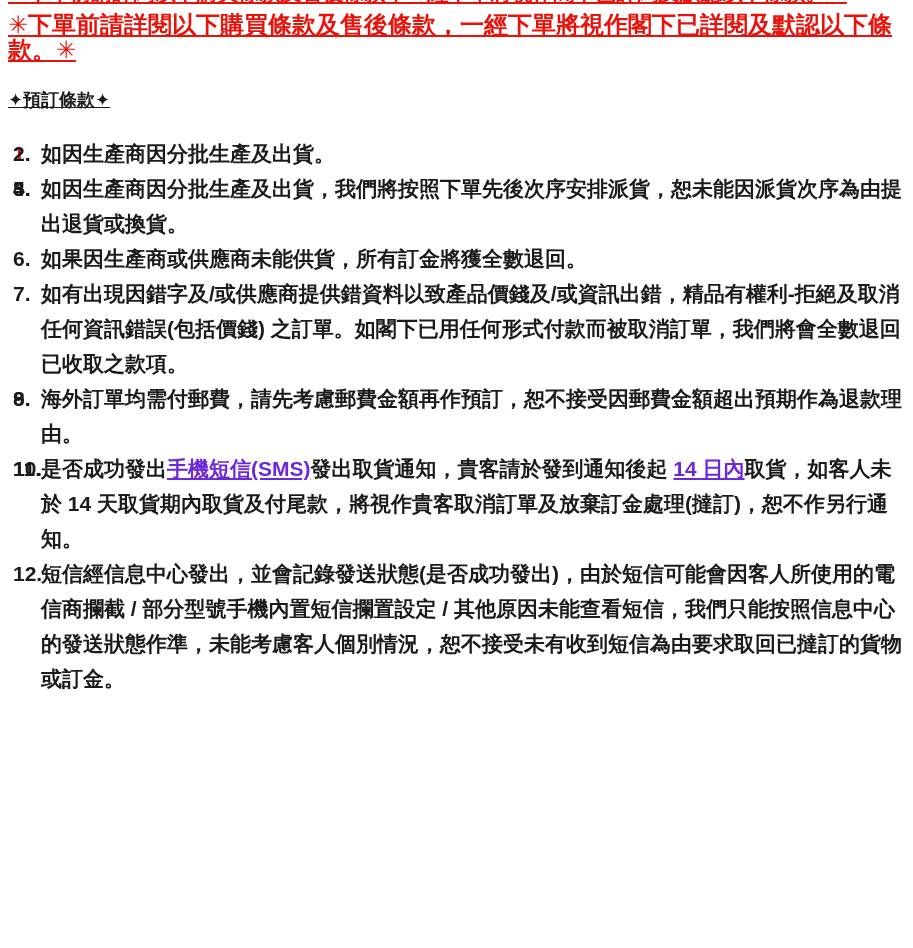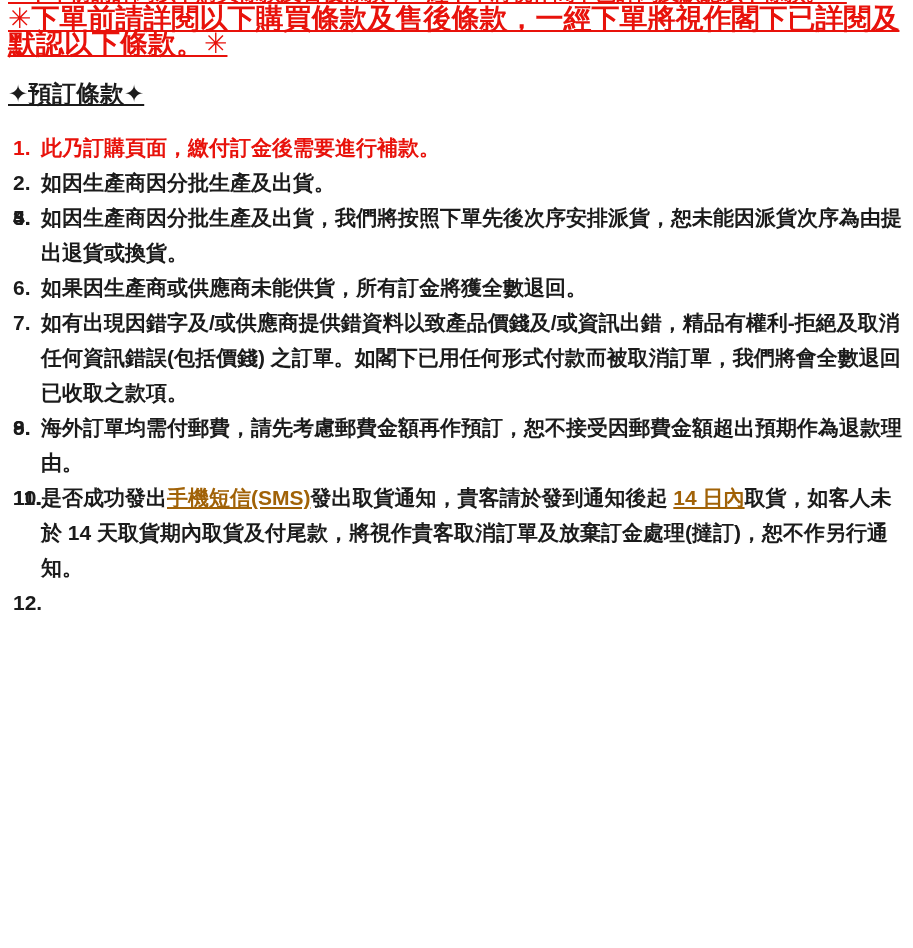--- a/index.html
+++ b/index.html
@@ -27,29 +27,30 @@
   .clipped-line .inner {
     display: block;
     margin-top: -20px;
     font-size: 21px;
     line-height: 25px;
     color: #e8120b;
     text-decoration: underline;
     white-space: nowrap;
   }
   .notice {
-    font-size: 28px;
+    margin-top: 6px;
+    font-size: 24px;
     line-height: 25px;
     color: #e8120b;
     text-decoration: underline;
   }
   .section-title {
     display: inline-block;
     margin-top: 26px;
-    font-size: 24px;
+    font-size: 18px;
     line-height: 24px;
     color: #1b1b1b;
     text-decoration: underline;
   }
   ol.terms {
     list-style: none;
     margin: 24px 0 0 0;
     padding: 0;
     font-size: 21px;
     line-height: 35px;
@@ -58,21 +59,21 @@
     position: relative;
     padding-left: 33px;
   }
   ol.terms li .num {
     position: absolute;
     left: 5px;
     top: 0;
   }
   .red { color: #e8120b; }
   .red-u {
-    color: #a16207;
+    color: #6d28d9;
     text-decoration: underline;
   }
 </style>
 </head>
 <body>
 
 <div class="page">
 
   <div class="clipped-line">
     <span class="inner">※下單前請詳閱以下購買條款及售後條款，一經下單將視作閣下已詳閱及默認以下條款。※</span>
@@ -81,21 +82,20 @@
   <div class="notice">✳下單前請詳閱以下購買條款及售後條款，一經下單將視作閣下已詳閱及默認以下條款。✳</div>
 
   <div>
     <span class="section-title">✦預訂條款✦</span>
   </div>
 
   <ol class="terms">
 
     <li class="red">
       <span class="num">1.</span>
-      <span>此乃訂購頁面，繳付訂金後需要進行補款。</span>
     </li>
 
     <li>
       <span class="num">2.</span>
       <span>如因生產商因分批生產及出貨。</span>
     </li>
 
     <li>
       <span class="num">3.</span>
     </li>
@@ -132,17 +132,18 @@
       <span class="num">10.</span>
     </li>
 
     <li>
       <span class="num">11.</span>
       <span>是否成功發出</span><span class="red-u">手機短信(SMS)</span><span>發出取貨通知，貴客請於發到通知後起 </span><span class="red-u">14 日內</span><span>取貨，如客人未於 14 天取貨期內取貨及付尾款，將視作貴客取消訂單及放棄訂金處理(撻訂)，恕不作另行通知。</span>
     </li>
 
     <li>
       <span class="num">12.</span>
+      <span>短信經信息中心發出，並會記錄發送狀態(是否成功發出)，由於短信可能會因客人所使用的電信商攔截 / 部分型號手機內置短信攔置設定 / 其他原因未能查看短信，我們只能按照信息中心的發送狀態作準，未能考慮客人個別情況，恕不接受未有收到短信為由要求取回已撻訂的貨物或訂金。</span>
     </li>
 
   </ol>
 
 </div>
 
 </body></html>

